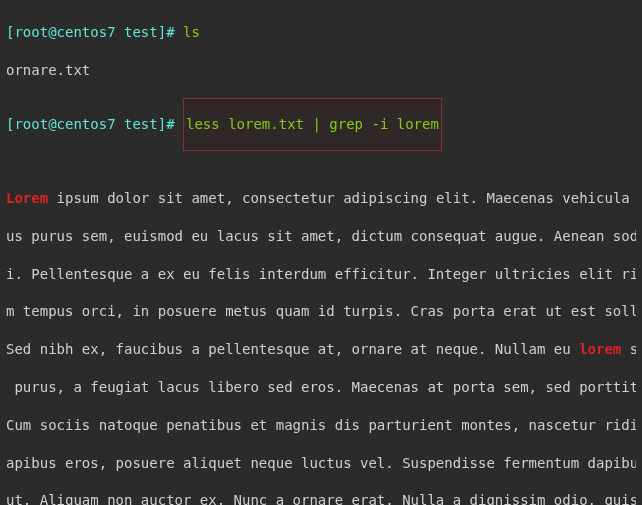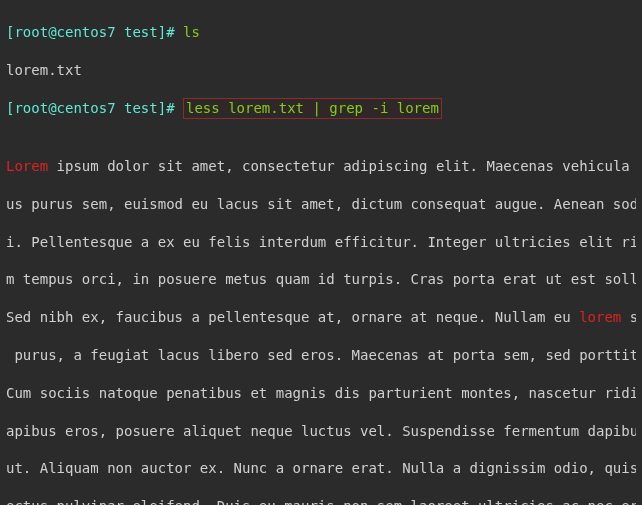--- a/index.html
+++ b/index.html
@@ -17,33 +17,33 @@
   .term {
     padding: 4px 6px;
     white-space: pre;
     letter-spacing: 0;
   }
   .prompt { color: #5eead4; }
   .cmd    { color: #84cc16; }
   .hl-box {
     border: 1px solid #8a2c2c;
     background: rgba(80,30,30,0.15);
-    padding: 0 2px;
+    padding: 16px 2px;
     display: inline-block;
     box-sizing: border-box;
   }
-  .grep   { color: #d22; font-weight: normal; }
+  .grep   { color: #d22; font-weight: bold; }
   .wrap   { color: #d0d0d0; white-space: pre; overflow: hidden; }
 </style>
 </head>
 <body>
 
 <div class="term">
 <div class="wrap"><span class="prompt">[root@centos7 test]# </span><span class="cmd">ls</span></div>
-<div class="wrap">lorem.txt</div>
+<div class="wrap">ornare.txt</div>
 <div class="wrap"><span class="prompt">[root@centos7 test]# </span><span class="hl-box"><span class="cmd">less lorem.txt | grep -i lorem</span></span></div>
 
 <div class="wrap"><span class="grep">Lorem</span><span> ipsum dolor sit amet, consectetur adipiscing elit. Maecenas vehicula mattis</span></div>
 <div class="wrap">us purus sem, euismod eu lacus sit amet, dictum consequat augue. Aenean sodales, </div>
 <div class="wrap">i. Pellentesque a ex eu felis interdum efficitur. Integer ultricies elit risus, </div>
 <div class="wrap">m tempus orci, in posuere metus quam id turpis. Cras porta erat ut est sollicitud</div>
 <div class="wrap"><span>Sed nibh ex, faucibus a pellentesque at, ornare at neque. Nullam eu </span><span class="grep">lorem</span><span> sapien. </span></div>
 <div class="wrap"> purus, a feugiat lacus libero sed eros. Maecenas at porta sem, sed porttitor just</div>
 <div class="wrap">Cum sociis natoque penatibus et magnis dis parturient montes, nascetur ridiculus </div>
 <div class="wrap">apibus eros, posuere aliquet neque luctus vel. Suspendisse fermentum dapibus dui </div>

